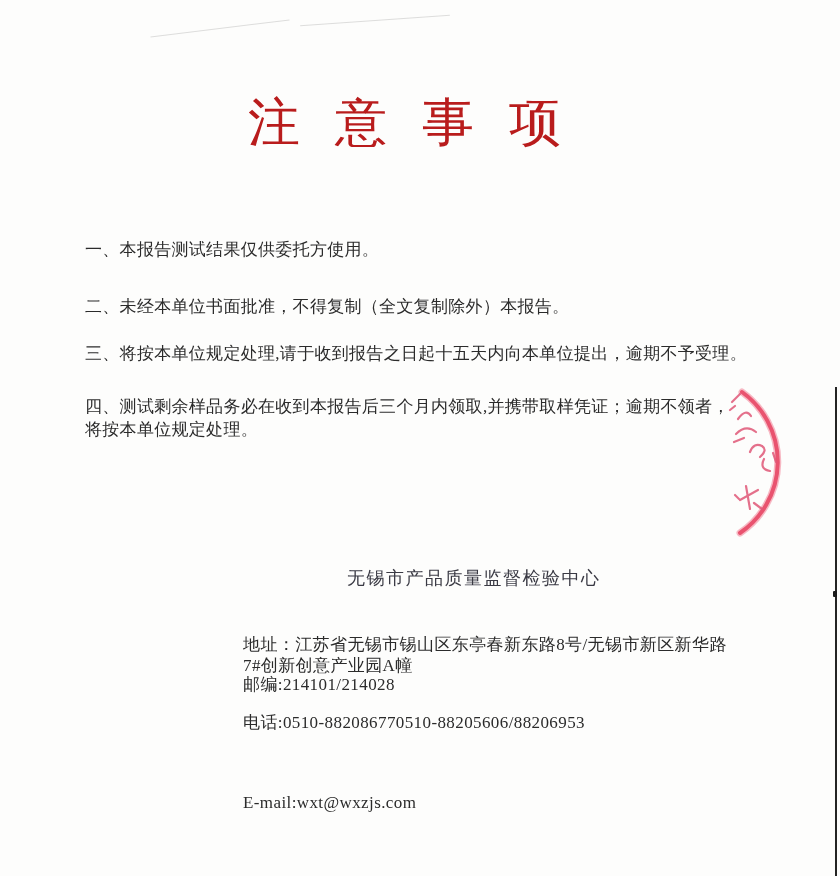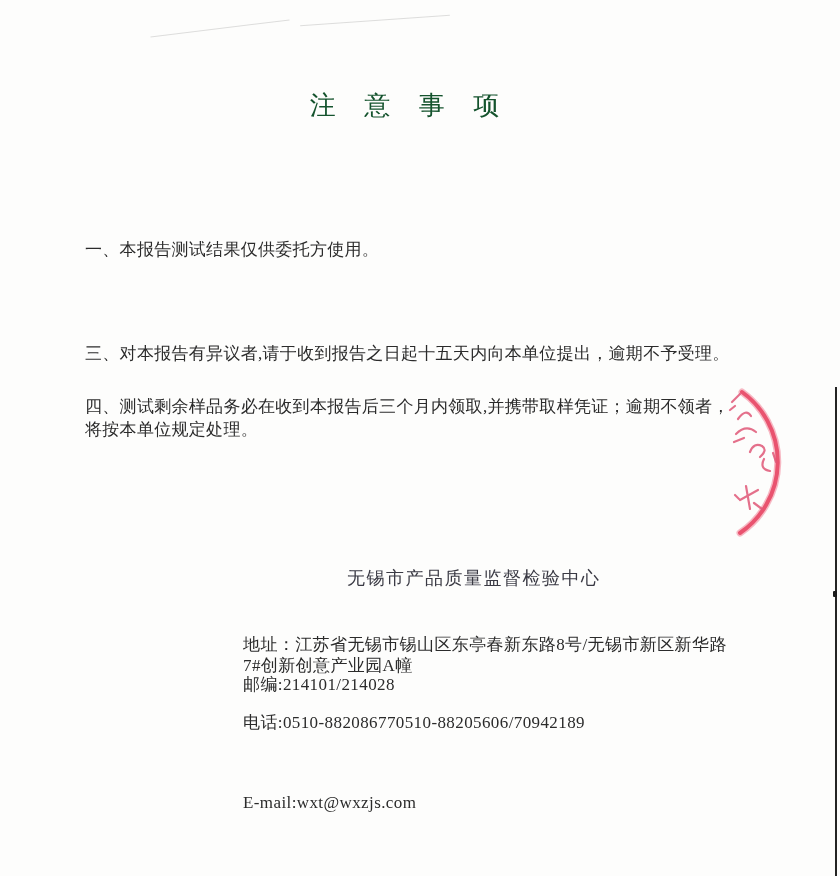--- a/index.html
+++ b/index.html
@@ -9,23 +9,23 @@
     margin:0 auto;
     background:#fdfdfc;
     overflow:hidden;
     font-family:"Liberation Serif","DejaVu Serif",serif;
     color:#2e2e2e;
   }
   .title{
     position:absolute;
     top:88px;left:0;width:820px;
     text-align:center;
-    font-size:26px;
+    font-size:52px;
     letter-spacing:11px;
-    color:#14532d;
+    color:#b91c1c;
     white-space:pre;
   }
   .note-line{
     position:absolute;
     left:85px;
     font-size:17px;
     line-height:22px;
     white-space:nowrap;
     color:#2b2b2b;
     letter-spacing:0.3px;
@@ -78,21 +78,22 @@
 <body>
 
 <div class="page">
 
   <div class="scratch s1"></div>
   <div class="scratch s2"></div>
 
   <div class="title">注 意 事 项</div>
 
   <div class="note-line" style="top:239px">一、本报告测试结果仅供委托方使用。</div>
-  <div class="note-line" style="top:343px">三、对本报告有异议者,请于收到报告之日起十五天内向本单位提出，逾期不予受理。</div>
+  <div class="note-line" style="top:296px">二、未经本单位书面批准，不得复制（全文复制除外）本报告。</div>
+  <div class="note-line" style="top:343px">三、将按本单位规定处理,请于收到报告之日起十五天内向本单位提出，逾期不予受理。</div>
   <div class="note-line" style="top:396px">四、测试剩余样品务必在收到本报告后三个月内领取,并携带取样凭证；逾期不领者，</div>
   <div class="note-line" style="top:419px">将按本单位规定处理。</div>
 
   <svg class="stamp" viewBox="0 0 150 210" xmlns="http://www.w3.org/2000/svg">
 
     <path d="M54 34 A86 86 0 0 1 52 175" fill="none" stroke="#f4a0b0" stroke-width="7" stroke-linecap="round" opacity="0.75"></path>
     <path d="M54 34 A86 86 0 0 1 52 175" fill="none" stroke="#e9536f" stroke-width="4" stroke-linecap="round"></path>
 
     <g fill="none" stroke="#e05878" stroke-width="2.2" stroke-linecap="round" opacity="0.85">
       <path d="M44 44 L52 36"></path>
@@ -114,16 +115,16 @@
   <div class="scan-edge-dot"></div>
 
   <div class="org-name">无锡市产品质量监督检验中心</div>
 
   <div class="contact-line addr-block" style="top:612px">
     <span>地址：江苏省无锡市锡山区东亭春新东路8号/无锡市新区新华路</span>
     <span class="l2">7#创新创意产业园A幢</span>
   </div>
 
   <div class="contact-line" style="top:674px">邮编:214101/214028</div>
-  <div class="contact-line" style="top:712px">电话:0510-882086770510-88205606/70942189</div>
+  <div class="contact-line" style="top:712px">电话:0510-882086770510-88205606/88206953</div>
   <div class="contact-line" style="top:792px">E-mail:wxt@wxzjs.com</div>
 
 </div>
 
 </body></html>

